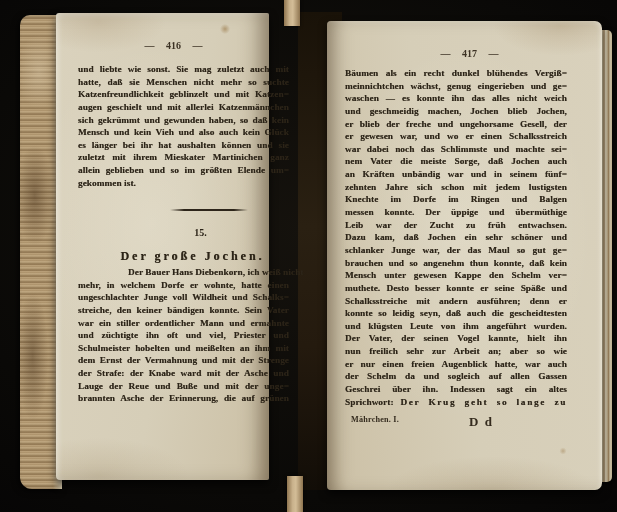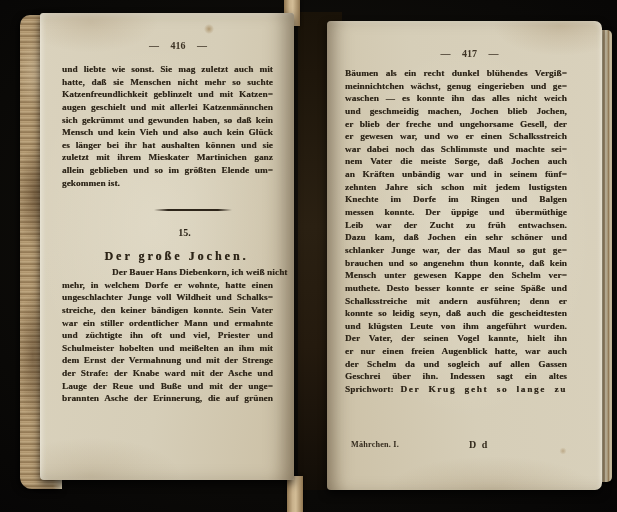--- a/index.html
+++ b/index.html
@@ -28,21 +28,21 @@
     box-shadow:inset -3px 0 5px rgba(0,0,0,0.25), -2px 2px 6px rgba(0,0,0,0.7); }
   .fore-edge::after { content:""; position:absolute; right:0; top:0; width:9px; height:100%;
     background:linear-gradient(to right, rgba(207,195,167,0), #cfc3a7); }
   
   .right-edges { position:absolute; left:601px; top:30px; width:11px; height:452px;
     border-radius:0 5px 5px 0;
     background:repeating-linear-gradient(to right,#ccc2a8 0px,#c0b394 1.5px,#977f5c 3px,#c6ba9e 4.5px);
     box-shadow:2px 2px 5px rgba(0,0,0,0.6); }
   
   .page { position:absolute; z-index:2; }
-  .page-left { left:40px; top:13px; width:254px; height:467px; border-radius:3px 2px 2px 4px;
+  .page-left { left:56px; top:13px; width:213px; height:467px; border-radius:3px 2px 2px 4px;
     background-color:#d8d0ba;
     background-image:
       radial-gradient(circle 7px at 169px 16px, rgba(146,110,58,0.55), transparent 72%),
       radial-gradient(ellipse 90px 40px at 20% 2%, rgba(150,122,82,0.22), transparent 75%),
       radial-gradient(ellipse 160px 240px at 45% 45%, rgba(255,252,240,0.22), transparent 75%),
       radial-gradient(ellipse 120px 50px at 20% 99%, rgba(140,115,75,0.20), transparent 75%),
       linear-gradient(100deg,#dad2bd 0%,#d6ceb8 55%,#cdc2a8 92%,#c3b69a 100%);
     box-shadow:inset -16px 0 20px -8px rgba(64,48,28,0.5),
                inset 3px 2px 6px -2px rgba(255,255,250,0.55),
                0 4px 8px rgba(0,0,0,0.65); }
@@ -72,23 +72,23 @@
   .blk-left2 [data-bind-list] .tline:first-child { text-indent:50px; }
   .blk-right { top:46px; left:18px; width:222px; }
   .rule { position:absolute; top:196px; left:114px; width:78px; height:2px;
     background:linear-gradient(to right, rgba(45,37,26,0), #2d251a 18%, #2d251a 82%, rgba(45,37,26,0)); }
   .section-num { position:absolute; top:214px; width:211px; left:22px; text-align:center;
     text-indent:34px; font-size:10px; font-weight:700; color:#2c2418; }
   .section-title { position:absolute; top:236px; width:211px; left:22px; text-align:center;
     text-indent:18px; font-size:12px; font-weight:700; letter-spacing:3px; color:#2b2316;
     text-shadow:0.3px 0 0 rgba(43,35,22,0.6); }
   .gesperrt { letter-spacing:1.7px; }
-  .footer { position:absolute; top:418px; left:18px; width:222px; height:12px; font-weight:700; color:#342b1e; }
+  .footer { position:absolute; top:393px; left:18px; width:222px; height:12px; font-weight:700; color:#342b1e; }
   .foot-left { position:absolute; left:6px; top:1px; font-size:8.2px; letter-spacing:0.2px; }
-  .foot-sig  { position:absolute; left:124px; top:0; font-size:10px; letter-spacing:1.5px; }
+  .foot-sig  { position:absolute; left:124px; top:0; font-size:13px; letter-spacing:1.5px; }
 </style>
 </head>
 <body>
 
 <div class="scene">
 
   <div class="gutter"></div>
   <div class="strap strap-top"></div>
   <div class="strap strap-bottom"></div>
   <div class="fore-edge"></div>
@@ -153,20 +153,21 @@
           <div class="tline">Leib war der Zucht zu früh entwachsen.</div>
           <div class="tline">Dazu kam, daß Jochen ein sehr schöner und</div>
           <div class="tline">schlanker Junge war, der das Maul so gut ge=</div>
           <div class="tline">brauchen und so angenehm thun konnte, daß kein</div>
           <div class="tline">Mensch unter gewesen Kappe den Schelm ver=</div>
           <div class="tline">muthete. Desto besser konnte er seine Späße und</div>
           <div class="tline">Schalksstreiche mit andern ausführen; denn er</div>
           <div class="tline">konnte so leidig seyn, daß auch die gescheidtesten</div>
           <div class="tline">und klügsten Leute von ihm angeführt wurden.</div>
           <div class="tline">Der Vater, der seinen Vogel kannte, hielt ihn</div>
+          <div class="tline">nun freilich sehr zur Arbeit an; aber so wie</div>
           <div class="tline">er nur einen freien Augenblick hatte, war auch</div>
           <div class="tline">der Schelm da und sogleich auf allen Gassen</div>
           <div class="tline">Geschrei über ihn. Indessen sagt ein altes</div>
         </div>
       <div class="tline"><span data-bind="book.right_page.proverb_line.prefix">Sprichwort:</span> <span class="gesperrt" data-bind="book.right_page.proverb_line.emphasis">Der Krug geht so lange zu</span></div>
     </div>
 
     <div class="footer">
       <span class="foot-left" data-bind="book.right_page.footer.left">Mährchen. I.</span>
       <span class="foot-sig" data-bind="book.right_page.footer.signature">D d</span>

